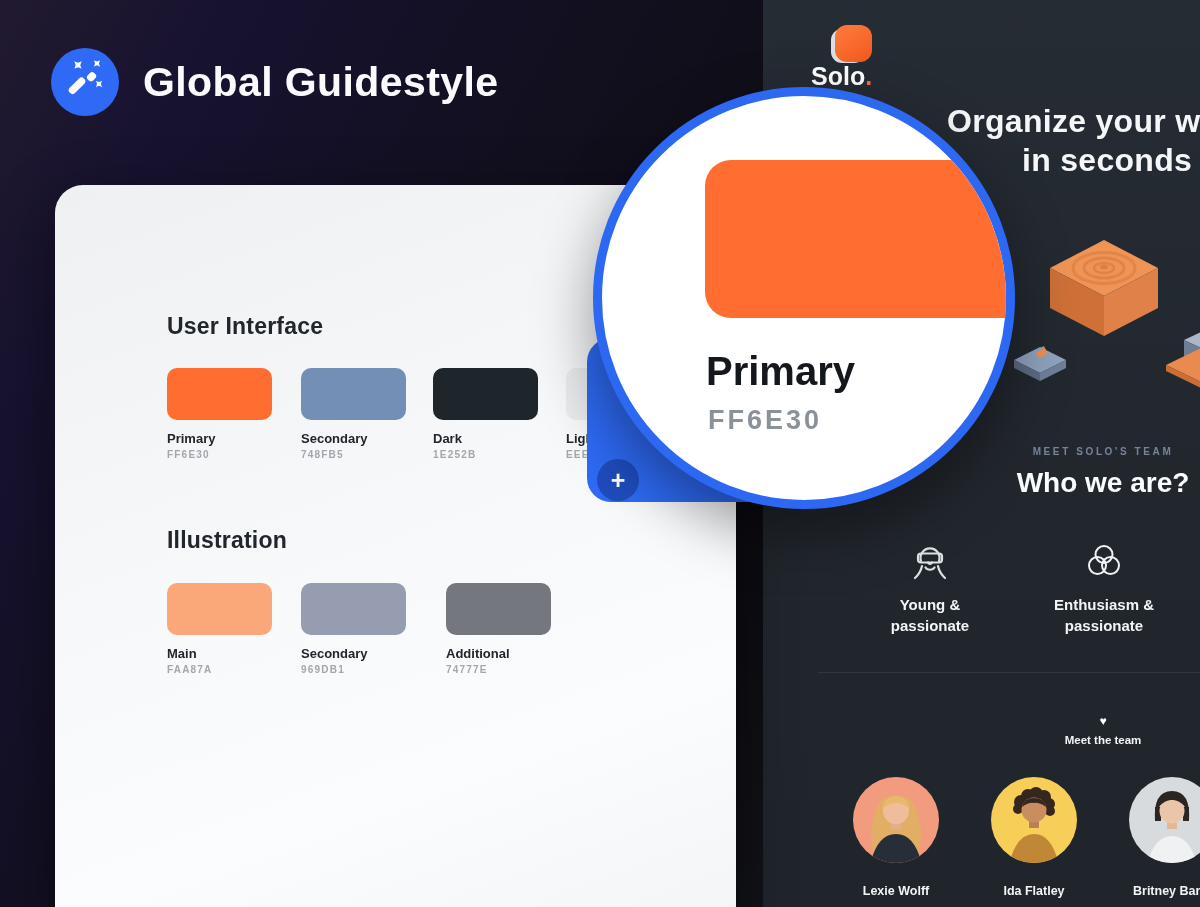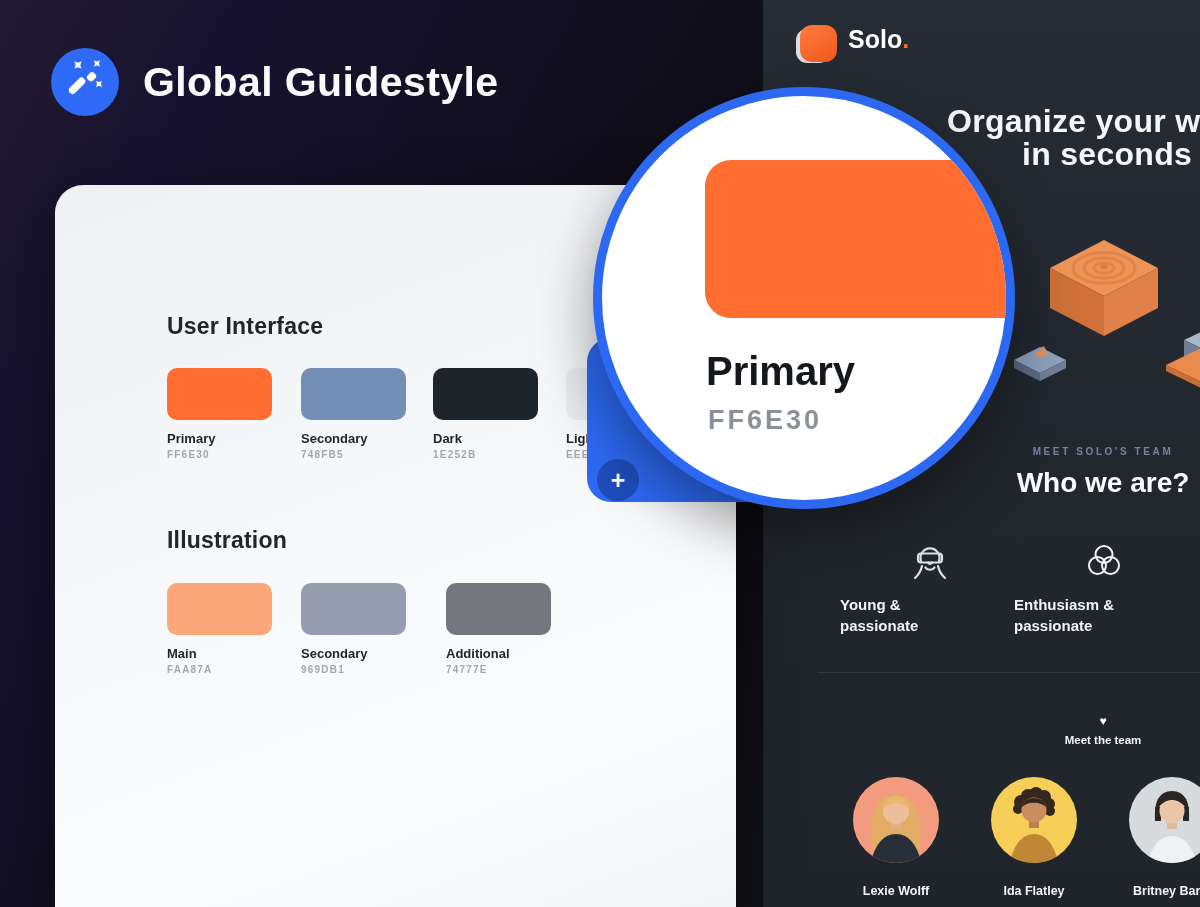--- a/index.html
+++ b/index.html
@@ -30,36 +30,36 @@
   
   .lens{position:absolute;left:593px;top:87px;width:422px;height:422px;border-radius:50%;
     background:#fff;border:9px solid #2D68F3;box-sizing:border-box;overflow:hidden;
     box-shadow:0 24px 60px rgba(0,0,0,.4);}
   .lens-swatch{position:absolute;left:103px;top:64px;width:330px;height:158px;border-radius:26px;}
   .lens-name{position:absolute;left:104px;top:253px;font-size:40px;font-weight:700;color:#14181D;}
   .lens-hex{position:absolute;left:106px;top:309px;font-size:27px;font-weight:700;color:#8B9199;letter-spacing:3px;}
   
   .panel{position:absolute;left:763px;top:0;width:437px;height:907px;
     background:linear-gradient(180deg,#262c34 0%,#22272e 55%,#20252c 100%);}
-  .logo-wrap{position:absolute;left:37px;top:25px;display:flex;align-items:flex-start;}
+  .logo-wrap{position:absolute;left:37px;top:25px;display:flex;align-items:flex-end;flex-direction:column;}
   .logo-icon{position:relative;width:37px;height:37px;}
   .logo-icon .back{position:absolute;left:-4px;top:4px;width:34px;height:34px;border-radius:11px;background:#dddee1;}
   .logo-icon .front{position:absolute;left:0;top:0;width:37px;height:37px;border-radius:12px;
     background:linear-gradient(145deg,#ff7c3e,#f2581e);}
   .logo-text{margin-left:11px;font-size:25px;font-weight:700;color:#fff;}
   .logo-dot{color:#FF6E30;}
   .hero-line{position:absolute;font-size:32px;font-weight:700;color:#F4F6F8;white-space:nowrap;letter-spacing:.3px;}
   .hero-line1{left:184px;top:103px;}
-  .hero-line2{left:259px;top:136px;}
+  .hero-line2{left:259px;top:142px;}
   .deco{position:absolute;}
   .eyebrow{position:absolute;left:340px;top:446px;transform:translateX(-50%);
     font-size:10px;font-weight:700;letter-spacing:2.6px;color:#76839B;white-space:nowrap;}
   .team-heading{position:absolute;left:340px;top:467px;transform:translateX(-50%);
     font-size:28px;font-weight:700;color:#FBFCFD;white-space:nowrap;}
-  .feature{position:absolute;top:539px;transform:translateX(-50%);width:180px;}
+  .feature{position:absolute;top:539px;transform:translateX(-50%);text-align:center;width:180px;}
   .feature .icon{height:46px;display:flex;align-items:center;justify-content:center;}
   .feature-label{margin-top:9px;font-size:15px;font-weight:700;line-height:21px;color:#F2F4F6;}
   .divider{position:absolute;left:55px;top:672px;width:382px;height:1px;background:rgba(255,255,255,.08);}
   .meet-heart{position:absolute;left:340px;top:714px;transform:translateX(-50%);font-size:12px;color:#fff;}
   .meet-label{position:absolute;left:340px;top:734px;transform:translateX(-50%);
     font-size:11.5px;font-weight:700;color:#F2F4F6;white-space:nowrap;}
   .avatar{position:absolute;top:777px;width:86px;height:86px;border-radius:50%;overflow:hidden;}
   .member-name{position:absolute;top:884px;font-size:12.5px;font-weight:700;color:#F2F4F6;white-space:nowrap;}
   .mn-center{transform:translateX(-50%);}
 </style>

